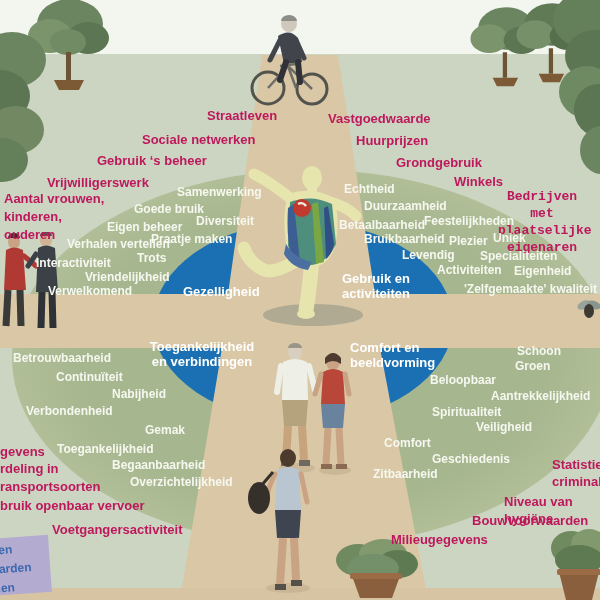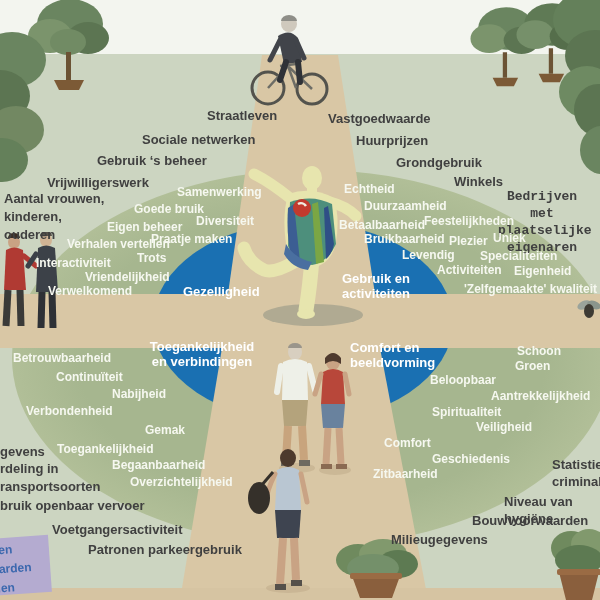--- a/index.html
+++ b/index.html
@@ -14,21 +14,21 @@
   .path-h{left:0;top:294px;width:600px;height:54px;background:#d9c7a5;z-index:5;}
   .path-v{left:0;top:0;width:600px;height:600px;background:#d9c7a5;z-index:5;}
   .path-v.top{clip-path:polygon(262px 55px,338px 55px,375px 294px,228px 294px);}
   .path-v.bottom{clip-path:polygon(222px 348px,380px 348px,428px 600px,180px 600px);}
   .strip-bottom{left:0;top:588px;width:600px;height:12px;background:#d6c4a2;z-index:5;}
   .figure{position:absolute;z-index:6;line-height:0;}
   .legend-box{left:-14px;top:537px;width:64px;height:57px;background:#b4abd0;
     transform:rotate(-4deg);z-index:7;padding:2px 0 0 6px;box-sizing:border-box;}
   .legend-box .legend-text{font:700 12px/17px "Liberation Sans",sans-serif;color:#3c68ae;white-space:pre-line;}
   .lbl{position:absolute;z-index:8;white-space:pre-line;}
-  .lbl-dark{font:700 13px/17px "Liberation Sans",sans-serif;color:#404040;}
+  .lbl-dark{font:700 13px/17px "Liberation Sans",sans-serif;color:#be185d;}
   .lbl-white{font:700 12px/14px "Liberation Sans",sans-serif;color:#f6f8f0;white-space:nowrap;}
   .lbl-quad{font:700 13px/15px "Liberation Sans",sans-serif;color:#ffffff;white-space:pre-line;}
   .ta-c{text-align:center;}
 </style>
 </head>
 <body>
 
 <div class="stage">
 
   <div class="layer sky"></div>
@@ -237,21 +237,20 @@
   <span class="lbl lbl-dark" style="left:454px;top:173px;">Winkels</span>
   <span class="lbl lbl-dark ta-c" style="left:498px;top:188px;width:88px;line-height:17px;font-family:Liberation Mono, monospace;">Bedrijven met
 plaatselijke
 eigenaren</span>
 
   <span class="lbl lbl-dark" style="left:0px;top:443px;">gevens</span>
   <span class="lbl lbl-dark" style="left:0px;top:460px;line-height:18px;">rdeling in
 ransportsoorten</span>
   <span class="lbl lbl-dark" style="left:0px;top:497px;">bruik openbaar vervoer</span>
   <span class="lbl lbl-dark" style="left:52px;top:521px;">Voetgangersactiviteit</span>
-  <span class="lbl lbl-dark" style="left:88px;top:541px;">Patronen parkeergebruik</span>
 
   <span class="lbl lbl-dark" style="left:552px;top:456px;">Statistieken
 criminaliteit</span>
   <span class="lbl lbl-dark" style="left:504px;top:493px;">Niveau van hygiëne</span>
   <span class="lbl lbl-dark" style="left:457px;top:512px;padding-left:15px;">Bouwvoorwaarden</span>
   <span class="lbl lbl-dark" style="left:391px;top:531px;">Milieugegevens</span>
 
   <span class="lbl lbl-white" style="left:177px;top:185px;">Samenwerking</span>
   <span class="lbl lbl-white" style="left:134px;top:202px;">Goede bruik</span>
   <span class="lbl lbl-white" style="left:196px;top:214px;">Diversiteit</span>

